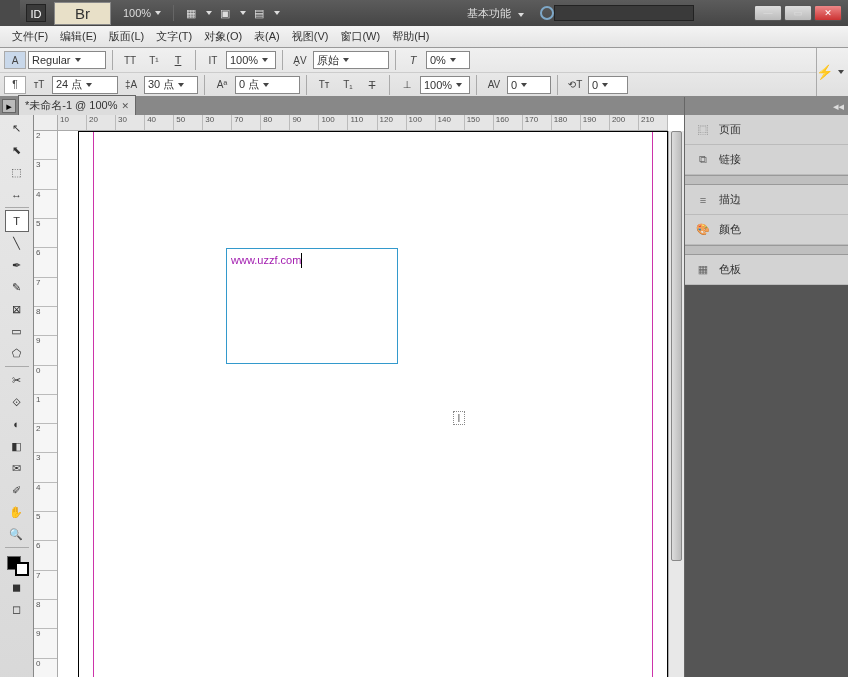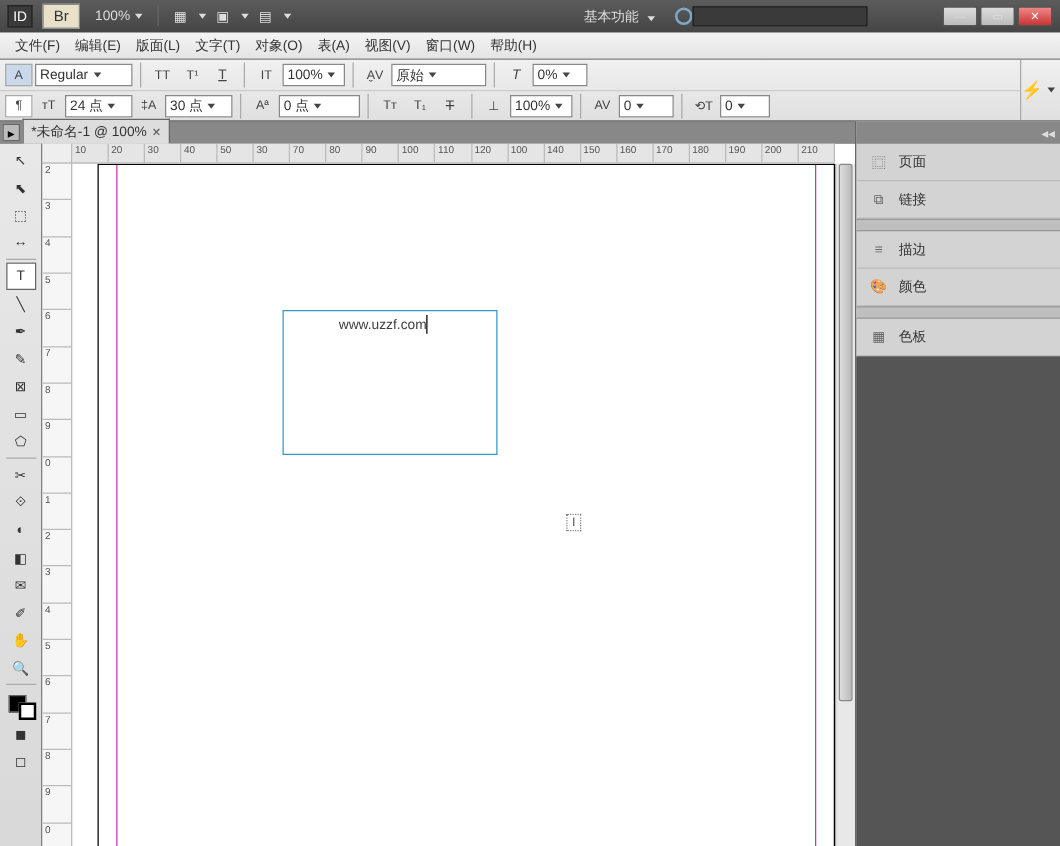--- a/index.html
+++ b/index.html
@@ -1,21 +1,21 @@
 <!DOCTYPE html>
 <html><head>
 <meta charset="utf-8">
 <style>
 * { margin: 0; padding: 0; box-sizing: border-box; font-family: "Microsoft YaHei", SimSun, sans-serif; font-size: 11px; }
 body { background: #4a4a4a; width: 848px; height: 677px; overflow: hidden; user-select: none; }
 
 
-.titlebar { height: 26px; background: linear-gradient(#5c5c5c, #454545); display: flex; align-items: center; padding: 0 6px; color: #ddd; }
+.titlebar { height: 26px; background: linear-gradient(#5c5c5c, #454545); display: flex; align-items: center; padding: 0 6px; color: #ddd; margin-left: 20px; }
 .id-logo { width: 20px; height: 18px; background: #3a3a3a; color: #fff; text-align: center; line-height: 18px; font-size: 11px; border: 1px solid #222; margin-right: 8px; }
-.br-btn { padding: 2px 8px; background: #e8e0c8; color: #333; border: 1px solid #888; margin-right: 12px; font-size: 12px; }
+.br-btn { padding: 2px 20px; background: #e8e0c8; color: #333; border: 1px solid #888; margin-right: 12px; font-size: 15px; }
 .tri-down { display: inline-block; border-left: 3px solid transparent; border-right: 3px solid transparent; border-top: 4px solid #ddd; margin: 0 4px; }
 .divider { width: 1px; height: 16px; background: #666; margin: 0 8px; }
 .topicon { width: 18px; height: 16px; margin-right: 2px; display: inline-flex; align-items: center; justify-content: center; }
 .workspace-sel { color: #ddd; margin-left: auto; margin-right: 12px; }
 .circle-icon { width: 14px; height: 14px; border: 2px solid #7ea8c8; border-radius: 50%; display: inline-block; }
 .search-box { width: 140px; height: 16px; background: #3a3a3a; border: 1px solid #222; margin-right: 60px; }
 .winbtns { display: flex; gap: 2px; }
 .winbtn { width: 28px; height: 16px; background: linear-gradient(#ddd,#bbb); border: 1px solid #555; border-radius: 2px; display: flex; align-items: center; justify-content: center; font-size: 9px; }
 .winbtn.close { background: linear-gradient(#e88,#c33); color: #fff; }
 
@@ -59,21 +59,21 @@
 .canvas-wrap { flex:1; display:flex; flex-direction:column; position:relative; background:#fff;}
 .ruler-corner { position:absolute; left:0; top:0; width:24px; height:16px; background:#eee; border-right:1px solid #aaa; border-bottom:1px solid #aaa;}
 .ruler-h { position:absolute; left:24px; top:0; right:16px; height:16px; background:#e5e5e5; border-bottom:1px solid #aaa; display:flex; overflow:hidden;}
 .ruler-h .tick { width:30px; font-size:8px; color:#555; border-right:1px solid #bbb; padding-left:2px; display:flex; align-items:flex-start;}
 .ruler-v { position:absolute; left:0; top:16px; width:24px; bottom:16px; background:#f6f6f6; border-right:1px solid #aaa; display:flex; flex-direction:column; overflow:hidden;}
 .ruler-v .tick { height:30px; font-size:8px; color:#555; border-bottom:1px solid #bbb; padding-left:2px;}
 .canvas { position:absolute; left:24px; top:16px; right:16px; bottom:16px; background:#fff; overflow:hidden;}
 .page { position:absolute; left:20px; top:0; width:590px; height:800px; background:#fff; border:1px solid #000; }
 .page .margin { position:absolute; left:14px; top:0; right:14px; bottom:0; border-left:1px solid #c3a; border-right:1px solid #c3a;}
 .textframe { position:absolute; left:168px; top:117px; width:172px; height:116px; border:1px solid #39c; background:transparent;}
-.textframe .txt { padding:2px 4px; font-family: "Times New Roman", serif; font-size:15px; color:#404040;margin-left:40px;}
+.textframe .txt { padding:2px 4px; font-family: "Times New Roman", serif; font-size:15px; color:#a21caf;}
 .caret { display:inline-block; width:1px; height:15px; background:#000; vertical-align:middle;}
 .ibeam { position:absolute; left:395px; top:280px; width:12px; height:14px; border:1px dotted #888; display:flex; align-items:center; justify-content:center; font-size:10px; color:#555;}
 .vscroll { position:absolute; right:0; top:16px; width:16px; bottom:16px; background:#e8e8e8; border-left:1px solid #aaa;}
 .vscroll .thumb { position:absolute; left:2px; right:2px; top:0; height:430px; background:linear-gradient(90deg,#ddd,#bbb); border:1px solid #888; border-radius:2px;}
 
 
 .rightpanel { width: 164px; background: #d3d3d3; border-left:1px solid #666; display:flex; flex-direction:column;}
 .rightpanel .hdr { height:18px; background:#888; display:flex; justify-content:flex-end; align-items:center; padding:0 4px;}
 .panel-item { height:30px; display:flex; align-items:center; gap:8px; padding:0 10px; color:#333; border-bottom:1px solid #bbb;}
 .panel-item .picon { width:16px; height:14px; display:flex; align-items:center; justify-content:center; color:#666;}
@@ -148,21 +148,21 @@
           <i>T</i>
         </div>
     <div class="combo" style="width:44px">
           <span>0%</span>
           <span class="tri-down"></span>
         </div>
   </div>
   <div class="ctrlrow">
     <div class="iconbtn">¶</div>
     <div class="iconbtn flat">тT</div>
-    <div class="combo" style="width:54px">
+    <div class="combo" style="width:66px">
           <span>24 点</span>
           <span class="tri-down"></span>
         </div>
     <div class="iconbtn flat">‡A</div>
     <div class="combo" style="width:54px">
           <span>30 点</span>
           <span class="tri-down"></span>
         </div>
     <span class="sep-v"></span>
     <div class="iconbtn flat">Aª</div>

